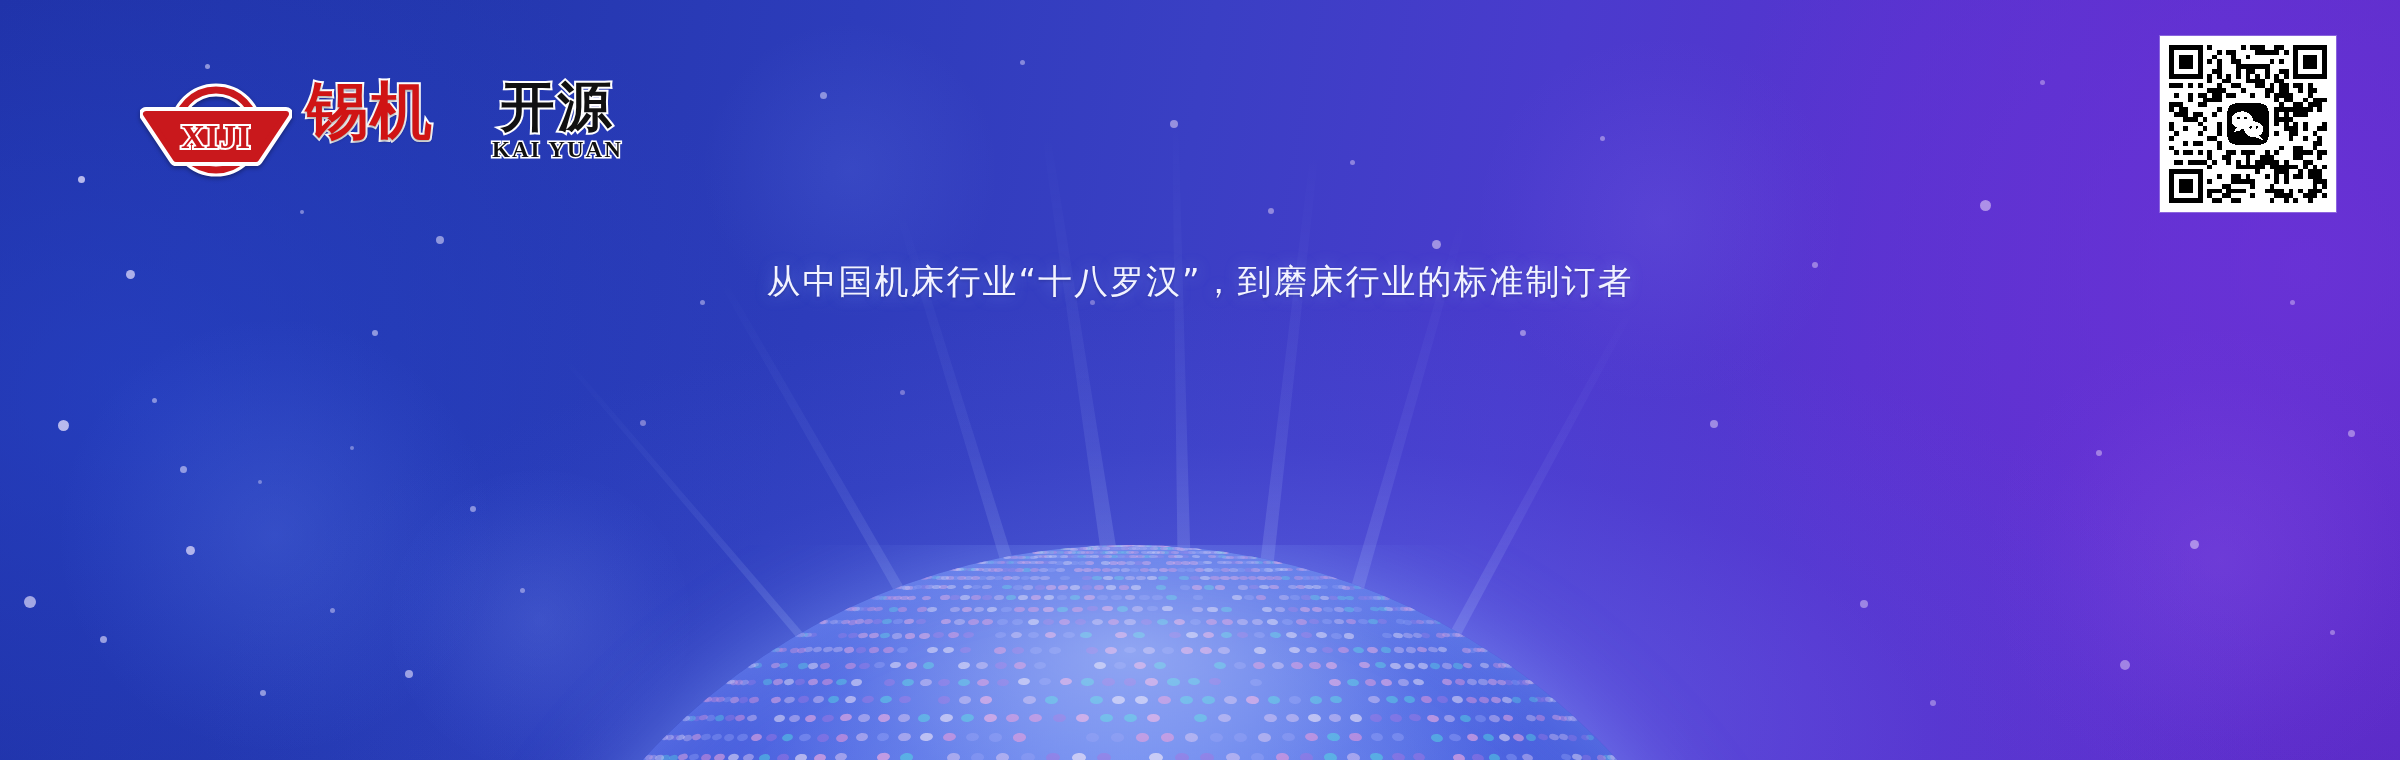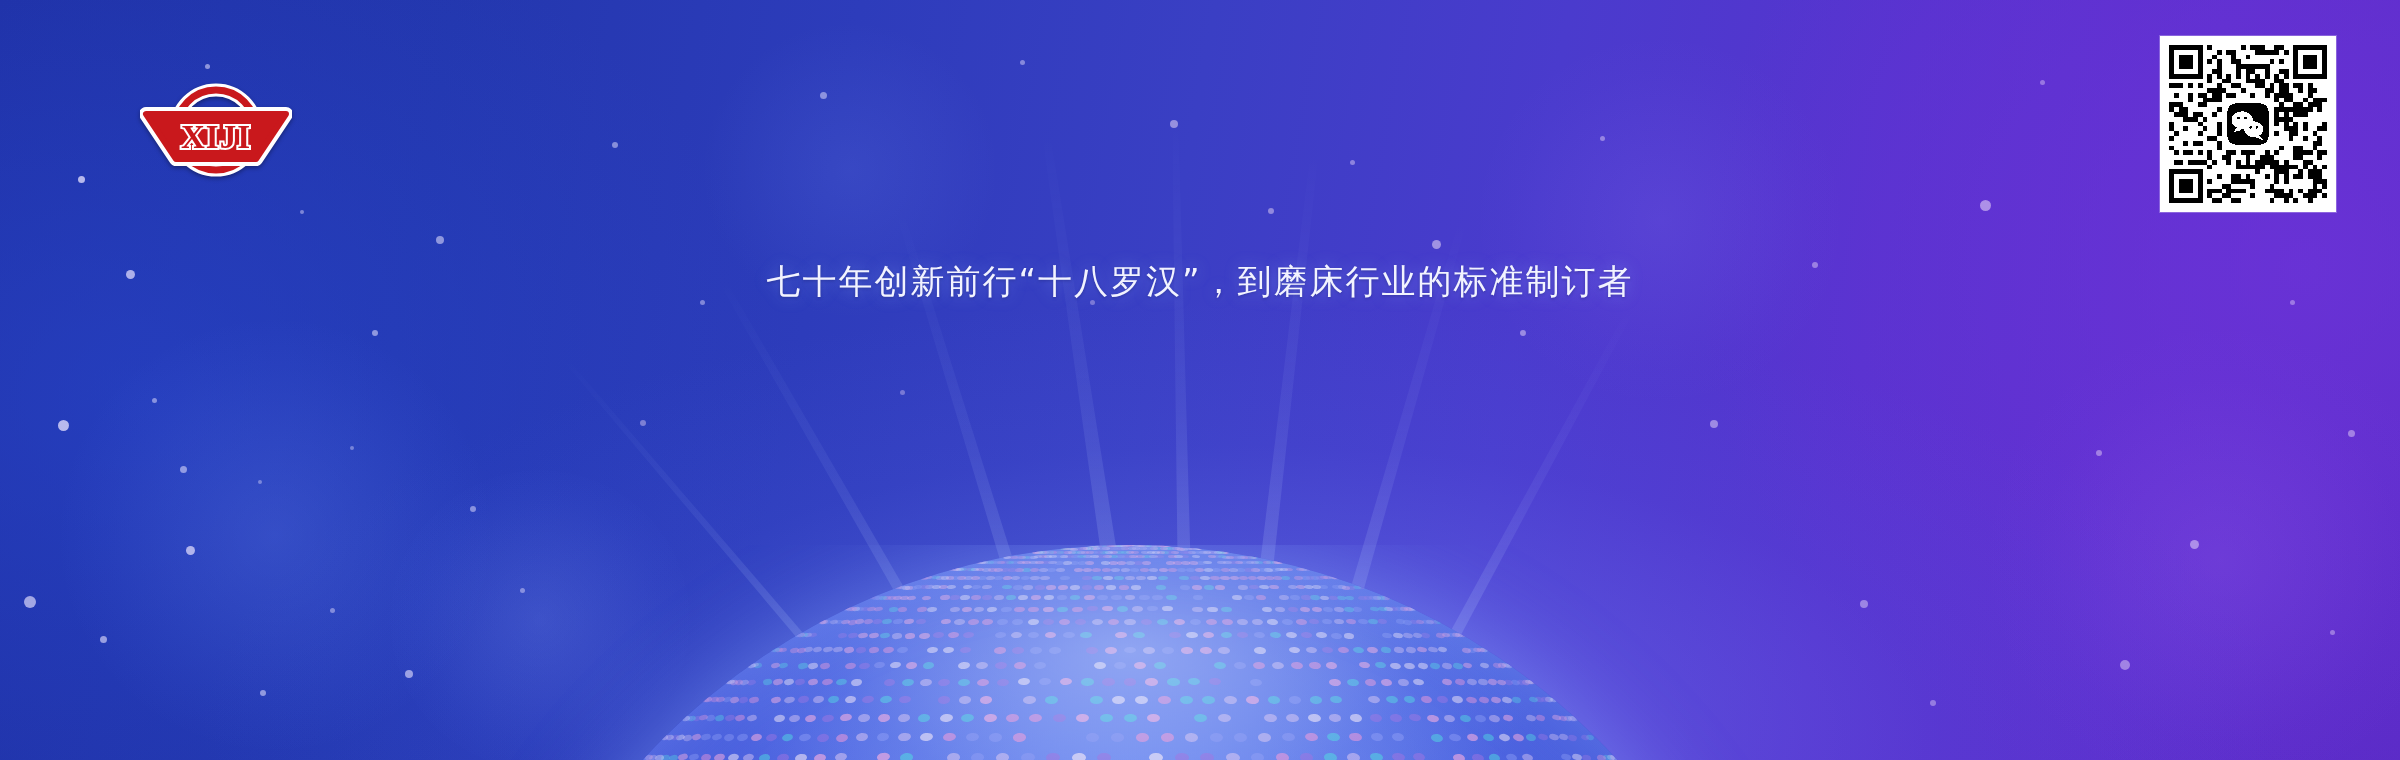--- a/index.html
+++ b/index.html
@@ -1215,26 +1215,31 @@
   <div class="logo">
     <div class="emblem">
       <svg viewBox="0 0 152 100" width="152" height="100">
         <circle cx="76" cy="50" r="40" fill="none" stroke="#ffffff" stroke-width="13"></circle>
         <circle cx="76" cy="50" r="40" fill="none" stroke="#c9181c" stroke-width="7"></circle>
         <path d="M6 34 L146 34 L116 79 L36 79 Z" fill="none" stroke="#ffffff" stroke-width="14" stroke-linejoin="round"></path>
         <path d="M6 34 L146 34 L116 79 L36 79 Z" fill="#c9181c" stroke="#c9181c" stroke-width="6" stroke-linejoin="round"></path>
         <text x="76" y="68" text-anchor="middle" font-family="Liberation Serif, DejaVu Serif, serif" font-size="33" font-weight="700" letter-spacing="1" fill="#c9181c" stroke="#ffffff" stroke-width="4" paint-order="stroke fill">XIJI</text>
       </svg>
     </div>
+    <span class="brand-cn">锡机</span>
     <span class="brand-sep"></span>
+    <span class="kaiyuan">
+      <span class="ky-cn">开源</span>
+      <span class="ky-en">KAI YUAN</span>
+    </span>
   </div>
 
   <div class="copy">
     <div class="sub">
-      <div>七十年创新前行“十八罗汉”，到磨床行业的标准制订者</div>
+      <div>从中国机床行业“十八罗汉”，到磨床行业的标准制订者</div>
     </div>
   </div>
 
   <div class="qr">
     <svg id="qr-svg" viewBox="0 0 33 33" shape-rendering="crispEdges">
       <rect width="33" height="33" fill="#ffffff"></rect>
       <g id="qr-cells" fill="#000000">
           <path d="M0 0h1v1h-1zM1 0h1v1h-1zM2 0h1v1h-1zM3 0h1v1h-1zM4 0h1v1h-1zM5 0h1v1h-1zM6 0h1v1h-1zM8 0h1v1h-1zM15 0h1v1h-1zM17 0h1v1h-1zM18 0h1v1h-1zM19 0h1v1h-1zM22 0h1v1h-1zM23 0h1v1h-1zM26 0h1v1h-1zM27 0h1v1h-1zM28 0h1v1h-1zM29 0h1v1h-1zM30 0h1v1h-1zM31 0h1v1h-1zM32 0h1v1h-1zM0 1h1v1h-1zM6 1h1v1h-1zM10 1h1v1h-1zM12 1h1v1h-1zM13 1h1v1h-1zM18 1h1v1h-1zM19 1h1v1h-1zM20 1h1v1h-1zM21 1h1v1h-1zM22 1h1v1h-1zM24 1h1v1h-1zM26 1h1v1h-1zM32 1h1v1h-1zM0 2h1v1h-1zM2 2h1v1h-1zM3 2h1v1h-1zM4 2h1v1h-1zM6 2h1v1h-1zM9 2h1v1h-1zM13 2h1v1h-1zM16 2h1v1h-1zM26 2h1v1h-1zM28 2h1v1h-1zM29 2h1v1h-1zM30 2h1v1h-1zM32 2h1v1h-1zM0 3h1v1h-1zM2 3h1v1h-1zM3 3h1v1h-1zM4 3h1v1h-1zM6 3h1v1h-1zM8 3h1v1h-1zM10 3h1v1h-1zM13 3h1v1h-1zM14 3h1v1h-1zM21 3h1v1h-1zM23 3h1v1h-1zM26 3h1v1h-1zM28 3h1v1h-1zM29 3h1v1h-1zM30 3h1v1h-1zM32 3h1v1h-1zM0 4h1v1h-1zM2 4h1v1h-1zM3 4h1v1h-1zM4 4h1v1h-1zM6 4h1v1h-1zM10 4h1v1h-1zM14 4h1v1h-1zM15 4h1v1h-1zM16 4h1v1h-1zM17 4h1v1h-1zM18 4h1v1h-1zM19 4h1v1h-1zM20 4h1v1h-1zM26 4h1v1h-1zM28 4h1v1h-1zM29 4h1v1h-1zM30 4h1v1h-1zM32 4h1v1h-1zM0 5h1v1h-1zM6 5h1v1h-1zM9 5h1v1h-1zM10 5h1v1h-1zM14 5h1v1h-1zM16 5h1v1h-1zM17 5h1v1h-1zM20 5h1v1h-1zM23 5h1v1h-1zM24 5h1v1h-1zM26 5h1v1h-1zM32 5h1v1h-1zM0 6h1v1h-1zM1 6h1v1h-1zM2 6h1v1h-1zM3 6h1v1h-1zM4 6h1v1h-1zM5 6h1v1h-1zM6 6h1v1h-1zM8 6h1v1h-1zM10 6h1v1h-1zM12 6h1v1h-1zM14 6h1v1h-1zM16 6h1v1h-1zM18 6h1v1h-1zM20 6h1v1h-1zM22 6h1v1h-1zM24 6h1v1h-1zM26 6h1v1h-1zM27 6h1v1h-1zM28 6h1v1h-1zM29 6h1v1h-1zM30 6h1v1h-1zM31 6h1v1h-1zM32 6h1v1h-1zM8 7h1v1h-1zM11 7h1v1h-1zM12 7h1v1h-1zM16 7h1v1h-1zM17 7h1v1h-1zM18 7h1v1h-1zM19 7h1v1h-1zM22 7h1v1h-1zM23 7h1v1h-1zM0 8h1v1h-1zM1 8h1v1h-1zM2 8h1v1h-1zM4 8h1v1h-1zM6 8h1v1h-1zM10 8h1v1h-1zM13 8h1v1h-1zM14 8h1v1h-1zM18 8h1v1h-1zM19 8h1v1h-1zM21 8h1v1h-1zM23 8h1v1h-1zM24 8h1v1h-1zM26 8h1v1h-1zM27 8h1v1h-1zM29 8h1v1h-1zM8 9h1v1h-1zM9 9h1v1h-1zM10 9h1v1h-1zM11 9h1v1h-1zM15 9h1v1h-1zM20 9h1v1h-1zM21 9h1v1h-1zM23 9h1v1h-1zM24 9h1v1h-1zM27 9h1v1h-1zM29 9h1v1h-1zM30 9h1v1h-1zM1 10h1v1h-1zM4 10h1v1h-1zM6 10h1v1h-1zM7 10h1v1h-1zM9 10h1v1h-1zM10 10h1v1h-1zM12 10h1v1h-1zM13 10h1v1h-1zM17 10h1v1h-1zM20 10h1v1h-1zM22 10h1v1h-1zM23 10h1v1h-1zM24 10h1v1h-1zM25 10h1v1h-1zM29 10h1v1h-1zM4 11h1v1h-1zM7 11h1v1h-1zM8 11h1v1h-1zM9 11h1v1h-1zM10 11h1v1h-1zM22 11h1v1h-1zM24 11h1v1h-1zM25 11h1v1h-1zM28 11h1v1h-1zM30 11h1v1h-1zM31 11h1v1h-1zM32 11h1v1h-1zM0 12h1v1h-1zM1 12h1v1h-1zM2 12h1v1h-1zM6 12h1v1h-1zM7 12h1v1h-1zM23 12h1v1h-1zM26 12h1v1h-1zM27 12h1v1h-1zM29 12h1v1h-1zM30 12h1v1h-1zM31 12h1v1h-1zM0 13h1v1h-1zM2 13h1v1h-1zM3 13h1v1h-1zM10 13h1v1h-1zM22 13h1v1h-1zM23 13h1v1h-1zM24 13h1v1h-1zM25 13h1v1h-1zM26 13h1v1h-1zM27 13h1v1h-1zM28 13h1v1h-1zM29 13h1v1h-1zM31 13h1v1h-1zM1 14h1v1h-1zM2 14h1v1h-1zM3 14h1v1h-1zM5 14h1v1h-1zM6 14h1v1h-1zM9 14h1v1h-1zM22 14h1v1h-1zM24 14h1v1h-1zM26 14h1v1h-1zM27 14h1v1h-1zM28 14h1v1h-1zM3 15h1v1h-1zM4 15h1v1h-1zM5 15h1v1h-1zM7 15h1v1h-1zM22 15h1v1h-1zM23 15h1v1h-1zM24 15h1v1h-1zM25 15h1v1h-1zM0 16h1v1h-1zM6 16h1v1h-1zM10 16h1v1h-1zM22 16h1v1h-1zM24 16h1v1h-1zM26 16h1v1h-1zM28 16h1v1h-1zM32 16h1v1h-1zM0 17h1v1h-1zM3 17h1v1h-1zM7 17h1v1h-1zM10 17h1v1h-1zM24 17h1v1h-1zM25 17h1v1h-1zM26 17h1v1h-1zM28 17h1v1h-1zM31 17h1v1h-1zM32 17h1v1h-1zM1 18h1v1h-1zM6 18h1v1h-1zM10 18h1v1h-1zM22 18h1v1h-1zM25 18h1v1h-1zM26 18h1v1h-1zM30 18h1v1h-1zM0 19h1v1h-1zM8 19h1v1h-1zM9 19h1v1h-1zM25 19h1v1h-1zM28 19h1v1h-1zM31 19h1v1h-1zM3 20h1v1h-1zM5 20h1v1h-1zM6 20h1v1h-1zM10 20h1v1h-1zM30 20h1v1h-1zM31 20h1v1h-1zM0 21h1v1h-1zM10 21h1v1h-1zM23 21h1v1h-1zM26 21h1v1h-1zM27 21h1v1h-1zM30 21h1v1h-1zM1 22h1v1h-1zM3 22h1v1h-1zM4 22h1v1h-1zM6 22h1v1h-1zM8 22h1v1h-1zM12 22h1v1h-1zM13 22h1v1h-1zM15 22h1v1h-1zM16 22h1v1h-1zM17 22h1v1h-1zM20 22h1v1h-1zM22 22h1v1h-1zM26 22h1v1h-1zM27 22h1v1h-1zM28 22h1v1h-1zM29 22h1v1h-1zM31 22h1v1h-1zM32 22h1v1h-1zM8 23h1v1h-1zM11 23h1v1h-1zM12 23h1v1h-1zM16 23h1v1h-1zM19 23h1v1h-1zM20 23h1v1h-1zM21 23h1v1h-1zM26 23h1v1h-1zM27 23h1v1h-1zM31 23h1v1h-1zM1 24h1v1h-1zM2 24h1v1h-1zM4 24h1v1h-1zM5 24h1v1h-1zM6 24h1v1h-1zM7 24h1v1h-1zM9 24h1v1h-1zM12 24h1v1h-1zM14 24h1v1h-1zM16 24h1v1h-1zM18 24h1v1h-1zM19 24h1v1h-1zM20 24h1v1h-1zM21 24h1v1h-1zM22 24h1v1h-1zM24 24h1v1h-1zM28 24h1v1h-1zM29 24h1v1h-1zM8 25h1v1h-1zM14 25h1v1h-1zM15 25h1v1h-1zM16 25h1v1h-1zM17 25h1v1h-1zM18 25h1v1h-1zM19 25h1v1h-1zM21 25h1v1h-1zM22 25h1v1h-1zM23 25h1v1h-1zM24 25h1v1h-1zM25 25h1v1h-1zM26 25h1v1h-1zM28 25h1v1h-1zM30 25h1v1h-1zM32 25h1v1h-1zM0 26h1v1h-1zM1 26h1v1h-1zM2 26h1v1h-1zM3 26h1v1h-1zM4 26h1v1h-1zM5 26h1v1h-1zM6 26h1v1h-1zM18 26h1v1h-1zM22 26h1v1h-1zM23 26h1v1h-1zM24 26h1v1h-1zM27 26h1v1h-1zM29 26h1v1h-1zM30 26h1v1h-1zM31 26h1v1h-1zM0 27h1v1h-1zM6 27h1v1h-1zM10 27h1v1h-1zM13 27h1v1h-1zM14 27h1v1h-1zM16 27h1v1h-1zM20 27h1v1h-1zM22 27h1v1h-1zM24 27h1v1h-1zM26 27h1v1h-1zM27 27h1v1h-1zM29 27h1v1h-1zM30 27h1v1h-1zM31 27h1v1h-1zM0 28h1v1h-1zM2 28h1v1h-1zM3 28h1v1h-1zM4 28h1v1h-1zM6 28h1v1h-1zM8 28h1v1h-1zM13 28h1v1h-1zM14 28h1v1h-1zM15 28h1v1h-1zM16 28h1v1h-1zM17 28h1v1h-1zM22 28h1v1h-1zM24 28h1v1h-1zM30 28h1v1h-1zM31 28h1v1h-1zM32 28h1v1h-1zM0 29h1v1h-1zM2 29h1v1h-1zM3 29h1v1h-1zM4 29h1v1h-1zM6 29h1v1h-1zM11 29h1v1h-1zM12 29h1v1h-1zM17 29h1v1h-1zM21 29h1v1h-1zM30 29h1v1h-1zM32 29h1v1h-1zM0 30h1v1h-1zM2 30h1v1h-1zM3 30h1v1h-1zM4 30h1v1h-1zM6 30h1v1h-1zM8 30h1v1h-1zM9 30h1v1h-1zM10 30h1v1h-1zM12 30h1v1h-1zM13 30h1v1h-1zM14 30h1v1h-1zM15 30h1v1h-1zM20 30h1v1h-1zM21 30h1v1h-1zM22 30h1v1h-1zM23 30h1v1h-1zM25 30h1v1h-1zM27 30h1v1h-1zM29 30h1v1h-1zM30 30h1v1h-1zM31 30h1v1h-1zM0 31h1v1h-1zM6 31h1v1h-1zM8 31h1v1h-1zM11 31h1v1h-1zM12 31h1v1h-1zM17 31h1v1h-1zM22 31h1v1h-1zM23 31h1v1h-1zM24 31h1v1h-1zM25 31h1v1h-1zM28 31h1v1h-1zM29 31h1v1h-1zM30 31h1v1h-1zM32 31h1v1h-1zM0 32h1v1h-1zM1 32h1v1h-1zM2 32h1v1h-1zM3 32h1v1h-1zM4 32h1v1h-1zM5 32h1v1h-1zM6 32h1v1h-1zM9 32h1v1h-1zM10 32h1v1h-1zM13 32h1v1h-1zM14 32h1v1h-1zM21 32h1v1h-1zM24 32h1v1h-1zM26 32h1v1h-1zM29 32h1v1h-1z" fill="#000000"></path>
         </g>
 

